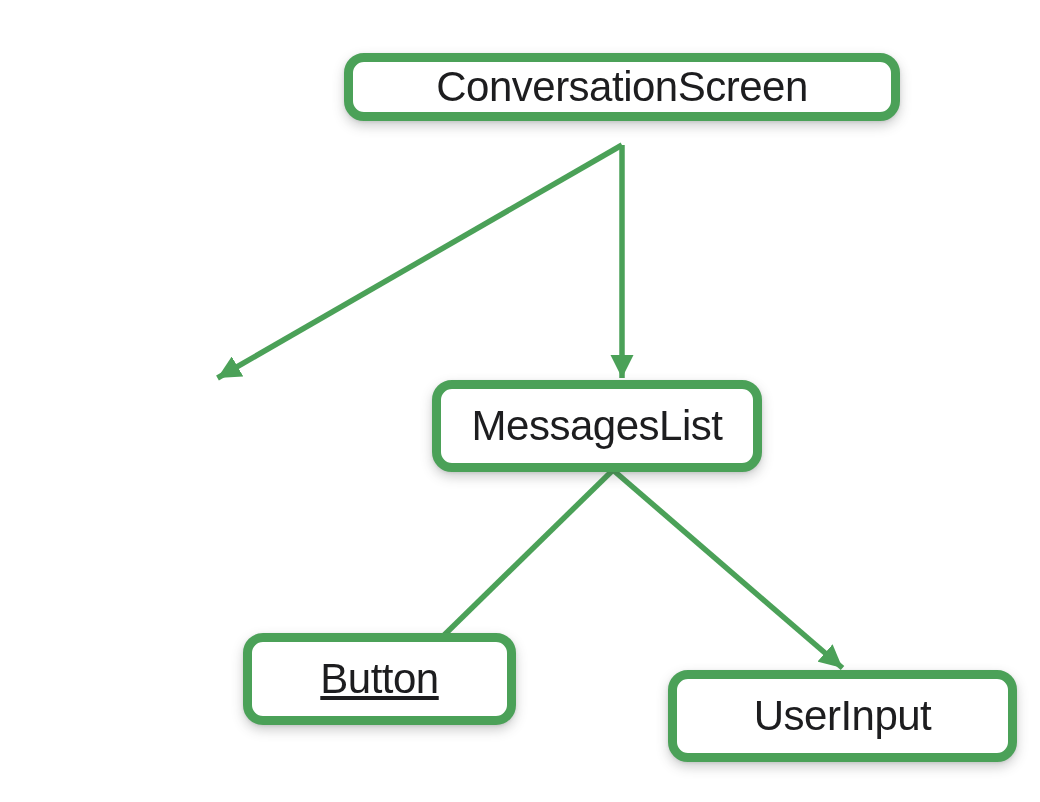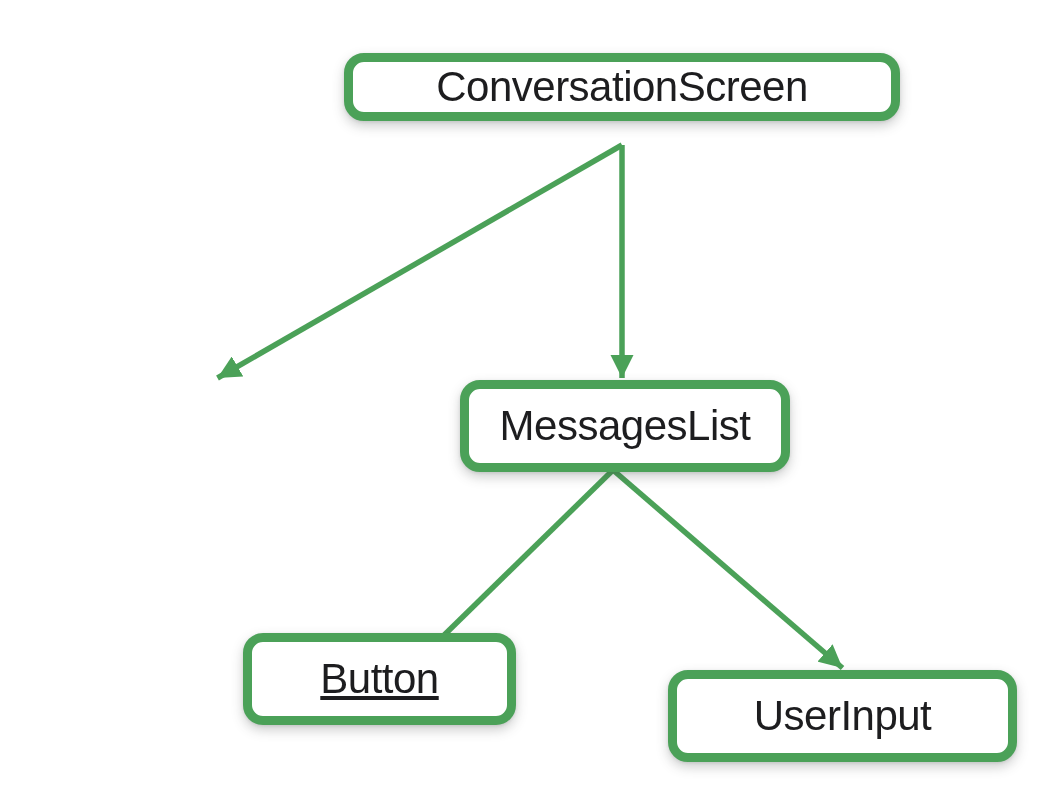--- a/index.html
+++ b/index.html
@@ -36,21 +36,21 @@
     border: 9px solid var(--green);
     border-radius: 20px;
     box-shadow: 0 5px 12px rgba(60,64,67,0.26), 0 1px 3px rgba(60,64,67,0.12);
     color: var(--text);
     font-size: 42px;
     letter-spacing: -0.5px;
     white-space: nowrap;
   }
   #node-conversation-screen { left: 344px; top: 53px;  width: 556px; height: 68px; }
   #node-user-input          { left: 48px;  top: 380px; width: 339px; height: 92px; }
-  #node-messages-list       { left: 460px; top: 380px; width: 330px; height: 92px; }
+  #node-messages-list       { left: 432px; top: 380px; width: 330px; height: 92px; }
   #node-button              { left: 243px; top: 633px; width: 273px; height: 92px; text-decoration: underline; }
   #node-lazy-column         { left: 668px; top: 670px; width: 349px; height: 92px; }
 </style>
 </head>
 <body>
 
 <div class="canvas">
 
   <svg id="edge-layer" class="edges" viewBox="0 0 1040 802" xmlns="http://www.w3.org/2000/svg">
     <defs>

